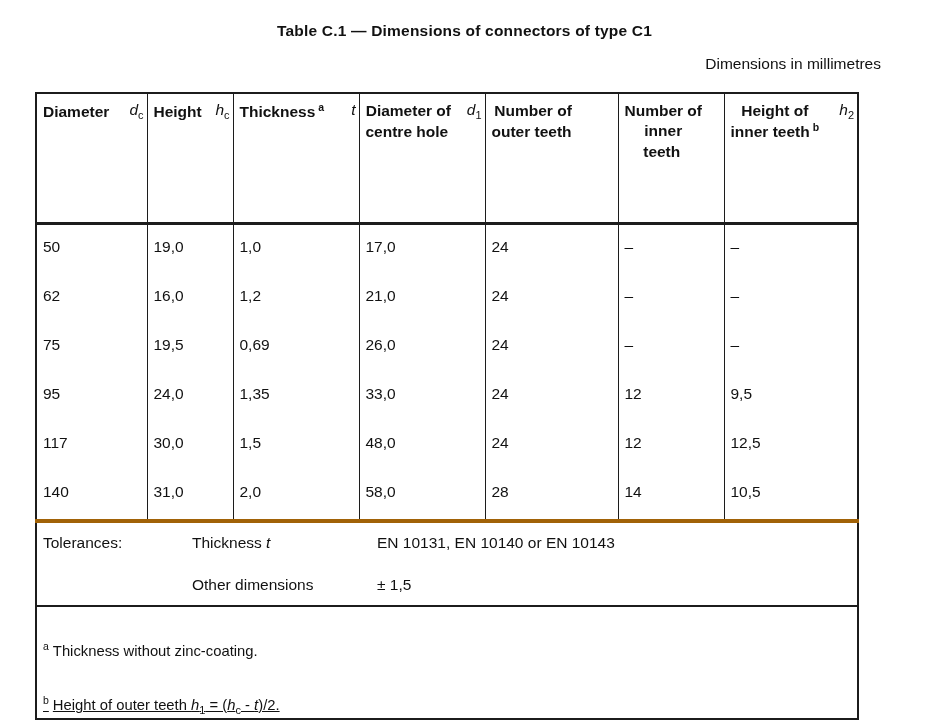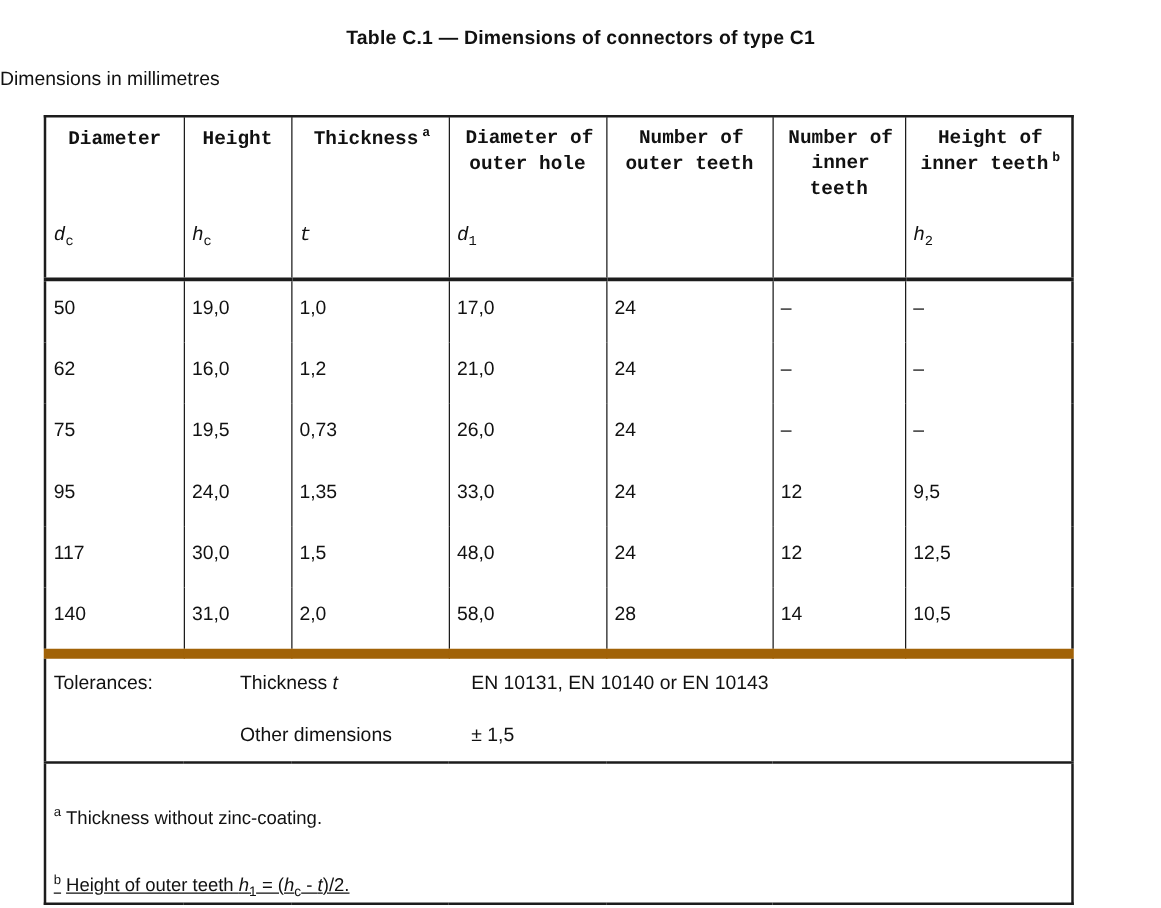--- a/index.html
+++ b/index.html
@@ -21,20 +21,21 @@
   }
   .doc-title {
     margin-top: 22px;
     text-align: center;
     font-weight: bold;
     font-size: 15.5px;
     letter-spacing: 0.2px;
   }
   .units-note {
     margin: 15px 48px 0 0;
+    text-align: right;
     font-size: 15.5px;
   }
   table.dims {
     border-collapse: collapse;
     table-layout: fixed;
     width: 822px;
     margin: 19px 0 0 35px;
     border: 2px solid #1c1c1c;
   }
   table.dims th, table.dims td {
@@ -45,26 +46,25 @@
   thead th {
     border-left: 1px solid #1c1c1c;
     border-right: 1px solid #1c1c1c;
     border-bottom: 3px solid #1c1c1c;
     height: 128px;
     padding: 0;
     vertical-align: top;
   }
   .hd {
     display: flex;
-    flex-direction: column;
+    flex-direction: row;
     justify-content: space-between;
     height: 100%;
     box-sizing: border-box;
     padding: 7px 3px 22px 6px;
-    font-family: Liberation Mono, monospace;
   }
   .hd-label {
     text-align: center;
     font-weight: bold;
     line-height: 1.28;
   }
   .hd-label .ln { display: block; }
   .hd-label .ln sup { margin-left: 3px; }
   .hd-sym {
     text-align: left;
@@ -74,21 +74,21 @@
   sup { font-size: 10.5px; }
   sub { font-size: 11px; }
   tbody td.cell {
     border-left: 1px solid #1c1c1c;
     border-right: 1px solid #1c1c1c;
     height: 43px;
     vertical-align: middle;
     padding: 0 2px 6px 6px;
   }
   tr.tol-row td {
-    border-top: 8px solid #a16207;
+    border-top: 4px solid #a16207;
     height: 71px;
     vertical-align: top;
     padding: 11px 0 0 6px;
   }
   .tol-line { display: flex; line-height: 1.2; }
   .tol-line + .tol-line { margin-top: 23px; }
   .tc1 { width: 149px; flex: none; }
   .tc2 { width: 185px; flex: none; }
   tr.fn-row td {
     border-top: 2px solid #1c1c1c;
@@ -142,21 +142,21 @@
             <div class="hd-label">
               <span class="ln"><span>Thickness</span><sup>a</sup></span>
             </div>
             <div class="hd-sym"><span class="it">t</span><sub></sub></div>
           </div>
         </th>
         <th>
           <div class="hd">
             <div class="hd-label">
               <span class="ln">Diameter of</span>
-              <span class="ln"><span>outer hole</span><sup></sup></span>
+              <span class="ln"><span>centre hole</span><sup></sup></span>
             </div>
             <div class="hd-sym"><span class="it">d</span><sub>1</sub></div>
           </div>
         </th>
         <th>
           <div class="hd">
             <div class="hd-label">
               <span class="ln">Number of</span>
               <span class="ln"><span>outer teeth</span><sup></sup></span>
             </div>
@@ -199,21 +199,21 @@
           <td class="cell">16,0</td>
           <td class="cell">1,2</td>
           <td class="cell">21,0</td>
           <td class="cell">24</td>
           <td class="cell">–</td>
           <td class="cell">–</td>
         </tr>
         <tr>
           <td class="cell">75</td>
           <td class="cell">19,5</td>
-          <td class="cell">0,73</td>
+          <td class="cell">0,69</td>
           <td class="cell">26,0</td>
           <td class="cell">24</td>
           <td class="cell">–</td>
           <td class="cell">–</td>
         </tr>
         <tr>
           <td class="cell">95</td>
           <td class="cell">24,0</td>
           <td class="cell">1,35</td>
           <td class="cell">33,0</td>

